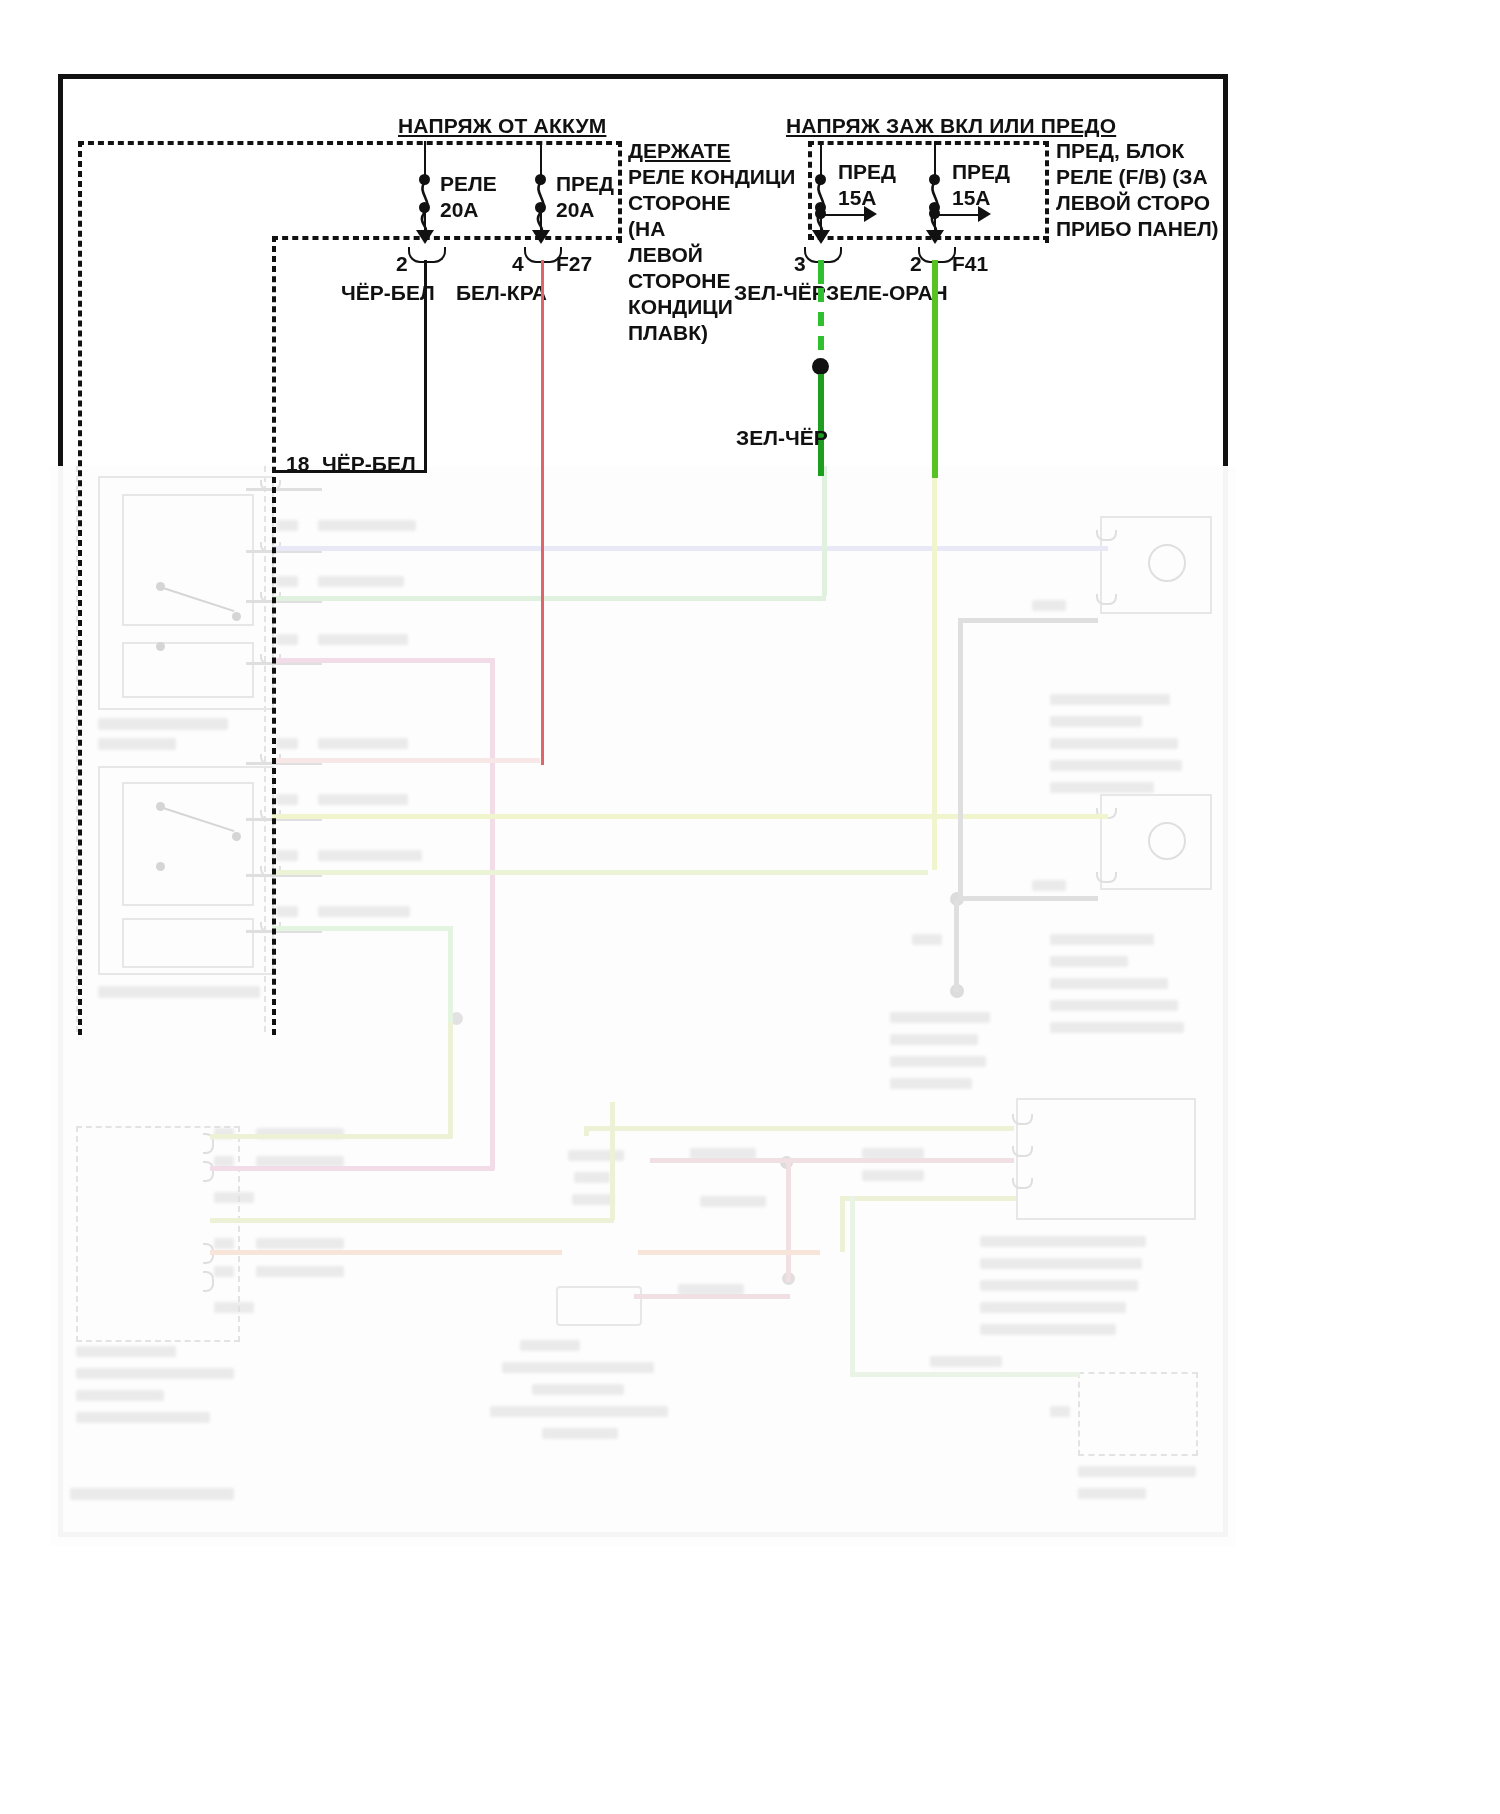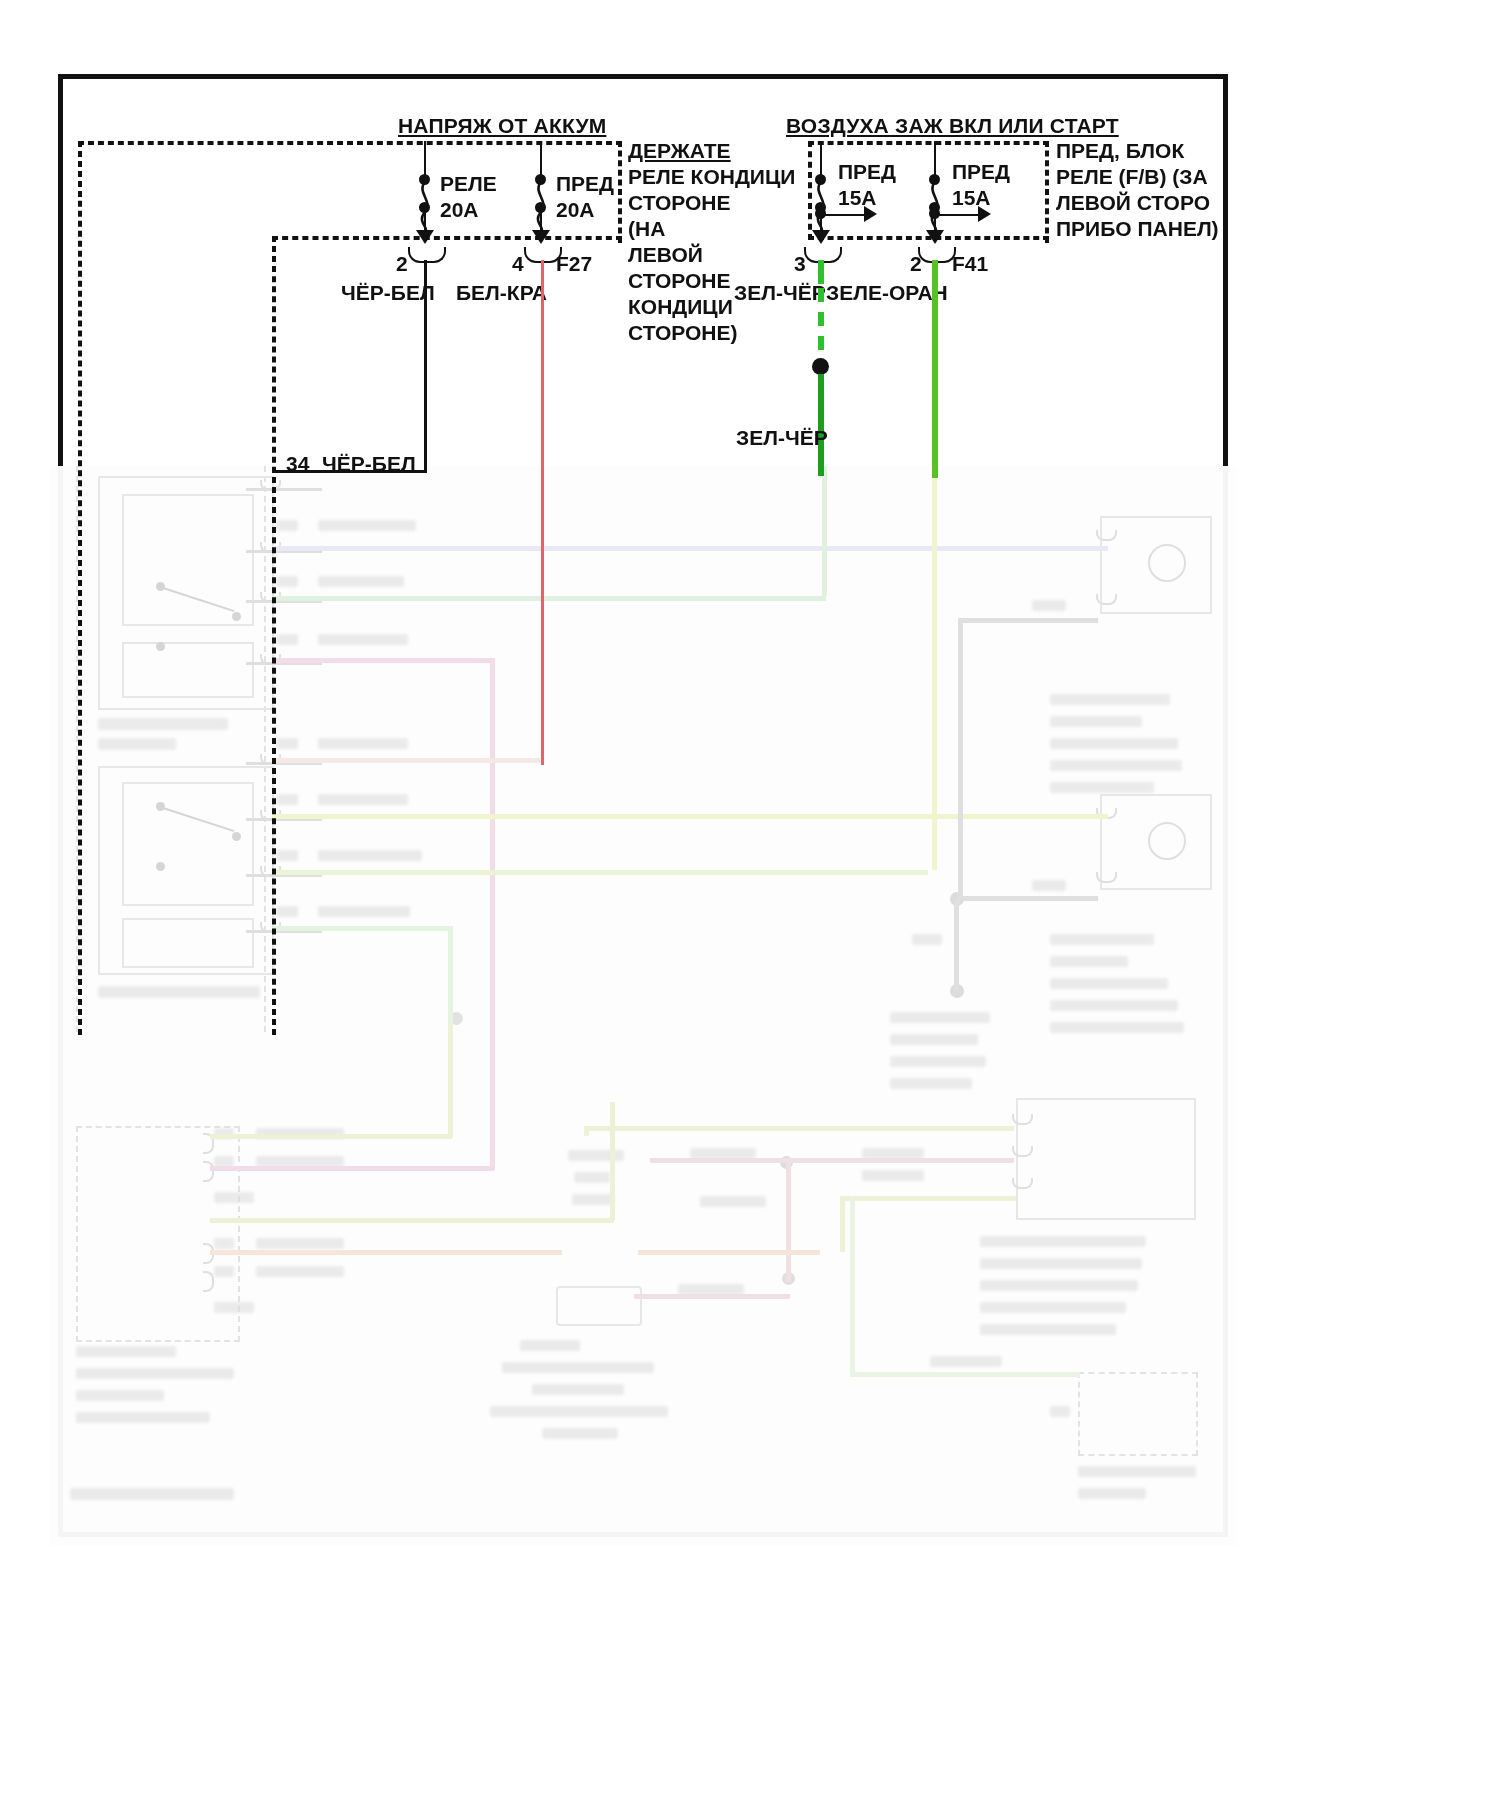--- a/index.html
+++ b/index.html
@@ -268,39 +268,39 @@
 
   <div class="t t-head" style="left:398px;top:114px;">НАПРЯЖ ОТ АККУМ</div>
 
   <div class="t t-lbl" style="left:628px;top:139px;text-decoration:underline;">ДЕРЖАТЕ</div>
   <div class="t t-lbl" style="left:628px;top:165px;">РЕЛЕ КОНДИЦИ</div>
   <div class="t t-lbl" style="left:628px;top:191px;">СТОРОНЕ</div>
   <div class="t t-lbl" style="left:628px;top:217px;">(НА</div>
   <div class="t t-lbl" style="left:628px;top:243px;">ЛЕВОЙ</div>
   <div class="t t-lbl" style="left:628px;top:269px;">СТОРОНЕ</div>
   <div class="t t-lbl" style="left:628px;top:295px;">КОНДИЦИ</div>
-  <div class="t t-lbl" style="left:628px;top:321px;">СТОРОНЕ)</div>
+  <div class="t t-lbl" style="left:628px;top:321px;">ПЛАВК)</div>
 
   <div class="ln v solid-blk" style="left:424px;top:141px;height:36px;"></div>
   <div class="dot" style="left:419px;top:174px;"></div>
   <svg class="fuse" style="left:414px;top:180px;" viewBox="0 0 22 54">
     <path d="M11 2 C 2 12, 20 22, 11 32 C 2 42, 16 48, 11 52" stroke="#111" stroke-width="2.6" fill="none"></path>
   </svg>
   <div class="dot" style="left:419px;top:202px;"></div>
   <div class="ln v solid-blk" style="left:424px;top:210px;height:26px;"></div>
   <div class="arrow-d" style="left:416px;top:230px;"></div>
   <div class="cup" style="left:408px;top:247px;"></div>
   <div class="t t-lbl" style="left:440px;top:172px;">РЕЛЕ</div>
   <div class="t t-lbl" style="left:440px;top:198px;">20A</div>
   <div class="t t-num" style="left:396px;top:252px;">2</div>
   <div class="t t-lbl" style="left:341px;top:281px;">ЧЁР-БЕЛ</div>
 
   <div class="ln v" style="left:424px;top:260px;height:212px;border-left:3px solid #111;"></div>
   <div class="ln h" style="left:272px;top:470px;width:155px;border-top:3px solid #111;"></div>
-  <div class="t t-num" style="left:286px;top:452px;">34</div>
+  <div class="t t-num" style="left:286px;top:452px;">18</div>
   <div class="t t-lbl" style="left:322px;top:452px;">ЧЁР-БЕЛ</div>
 
   <div class="ln v solid-blk" style="left:540px;top:141px;height:36px;"></div>
   <div class="dot" style="left:535px;top:174px;"></div>
   <svg class="fuse" style="left:530px;top:180px;" viewBox="0 0 22 54">
     <path d="M11 2 C 2 12, 20 22, 11 32 C 2 42, 16 48, 11 52" stroke="#111" stroke-width="2.6" fill="none"></path>
   </svg>
   <div class="dot" style="left:535px;top:202px;"></div>
   <div class="ln v solid-blk" style="left:540px;top:210px;height:26px;"></div>
   <div class="arrow-d" style="left:532px;top:230px;"></div>
@@ -311,21 +311,21 @@
   <div class="t t-num" style="left:556px;top:252px;">F27</div>
   <div class="t t-lbl" style="left:456px;top:281px;">БЕЛ-КРА</div>
 
   <div class="ln v" style="left:541px;top:260px;height:505px;border-left:3px solid #e0656a;"></div>
 
   <div class="ln h dash-blk" style="left:808px;top:141px;width:237px;"></div>
   <div class="ln v dash-blk" style="left:808px;top:141px;height:95px;"></div>
   <div class="ln h dash-blk" style="left:808px;top:236px;width:237px;"></div>
   <div class="ln v dash-blk" style="left:1045px;top:141px;height:98px;"></div>
 
-  <div class="t t-head" style="left:786px;top:114px;">ВОЗДУХА ЗАЖ ВКЛ ИЛИ СТАРТ</div>
+  <div class="t t-head" style="left:786px;top:114px;">НАПРЯЖ ЗАЖ ВКЛ ИЛИ ПРЕДО</div>
 
   <div class="t t-lbl" style="left:1056px;top:139px;">ПРЕД, БЛОК</div>
   <div class="t t-lbl" style="left:1056px;top:165px;">РЕЛЕ (F/B) (ЗА</div>
   <div class="t t-lbl" style="left:1056px;top:191px;">ЛЕВОЙ СТОРО</div>
   <div class="t t-lbl" style="left:1056px;top:217px;">ПРИБО ПАНЕЛ)</div>
 
   <div class="ln v solid-blk" style="left:820px;top:141px;height:36px;"></div>
   <div class="dot" style="left:815px;top:174px;"></div>
   <svg class="fuse" style="left:810px;top:180px;" viewBox="0 0 22 54">
     <path d="M11 2 C 2 12, 20 22, 11 32 C 2 42, 16 48, 11 52" stroke="#111" stroke-width="2.6" fill="none"></path>

